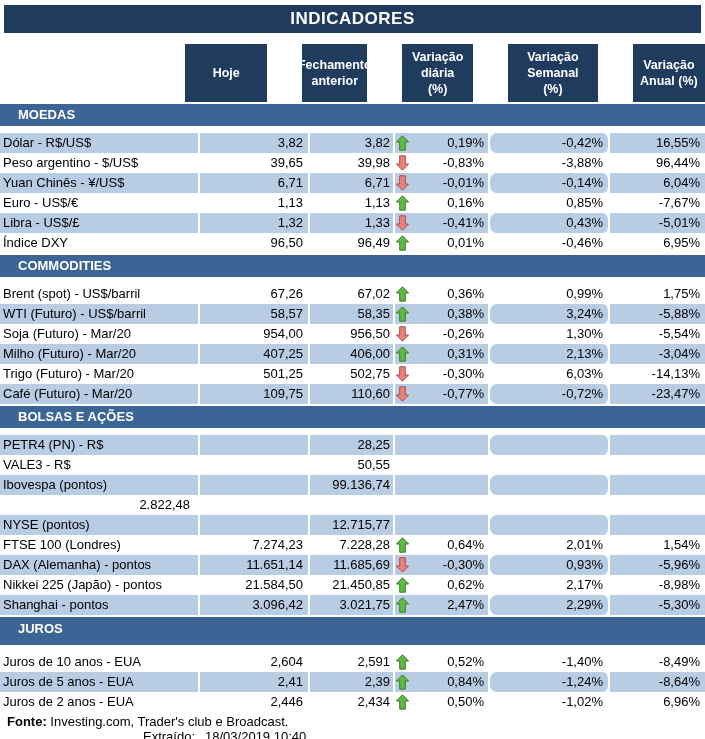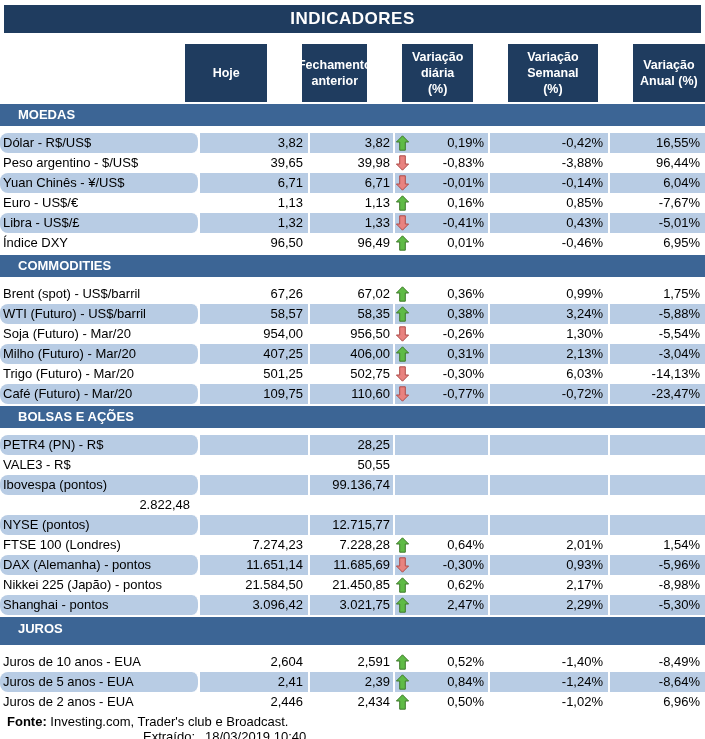--- a/index.html
+++ b/index.html
@@ -34,27 +34,27 @@
     padding-left:18px; box-sizing:border-box;
   }
   .section-bar.tall { height:28px; line-height:23px; }
   .section-gap { height:7px; background:#fff; }
 
   .row { display:flex; height:20px; font-size:13px; line-height:20px; }
   .cell { box-sizing:border-box; background:transparent; overflow:hidden; }
   .row.shaded .cell { background:#B8CCE4; border-right:2px solid #fff; }
   .row.plain  .cell { background:#fff; border-right:2px solid #fff; }
   .cell:last-child { border-right:none !important; }
-  .cell-label   { width:200px; padding-left:3px; white-space:nowrap;border-radius:8px; }
+  .cell-label   { width:200px; padding-left:3px; white-space:nowrap; }
   .cell-hoje    { width:110px; text-align:right; padding-right:5px; }
   .cell-fech    { width:85px;  text-align:right; padding-right:3px; }
   .cell-diaria  { width:95px;  display:flex; align-items:center; }
   .cell-diaria .arrow { width:15px; height:16px; margin-left:1px; display:flex; align-items:center; }
   .cell-diaria .diaria-val { margin-left:auto; padding-right:4px; }
-  .cell-semanal { width:120px; text-align:right; padding-right:5px; }
+  .cell-semanal { width:120px; text-align:right; padding-right:5px;border-radius:7px; }
   .cell-anual   { width:95px;  text-align:right; padding-right:5px; }
 
   .footer { margin-top:2px; font-size:13px; line-height:15px; }
   .footer .bold { font-weight:bold; }
   .footer-line1 { padding-left:7px; }
   .footer-line2 { padding-left:143px; }
   .footer-line2 .date { margin-left:10px; }
 </style>
 </head>
 <body>

